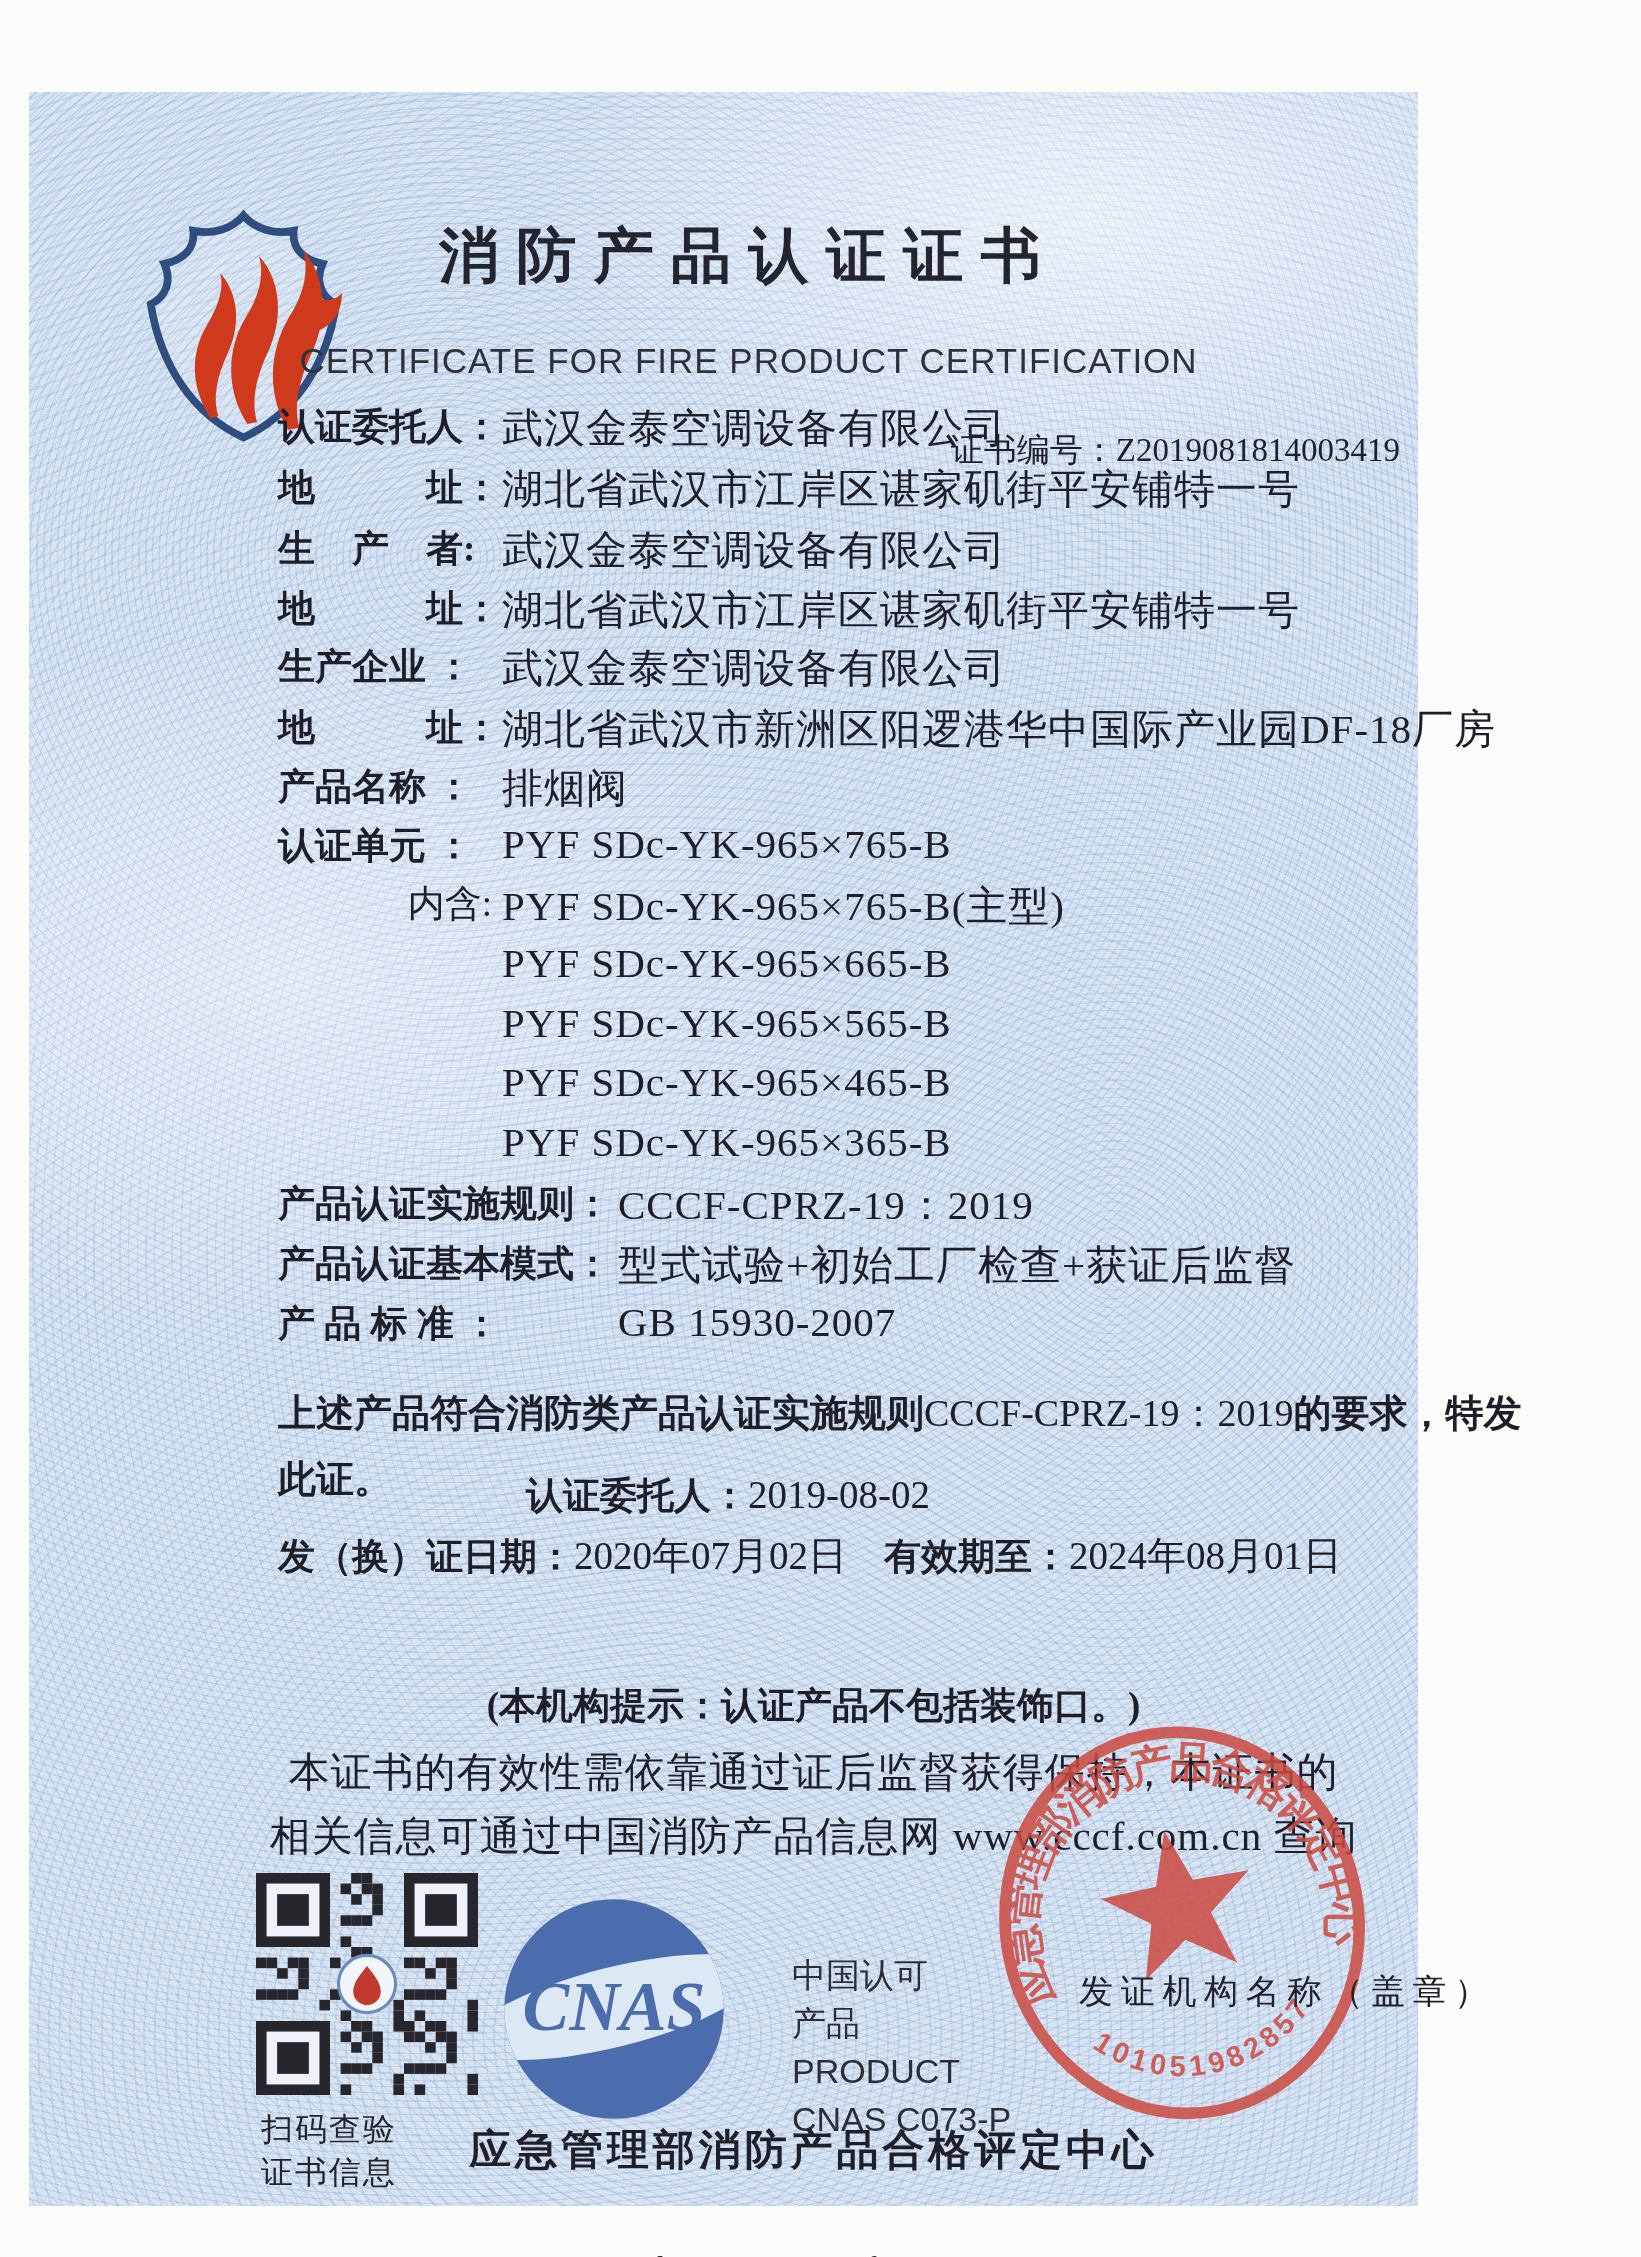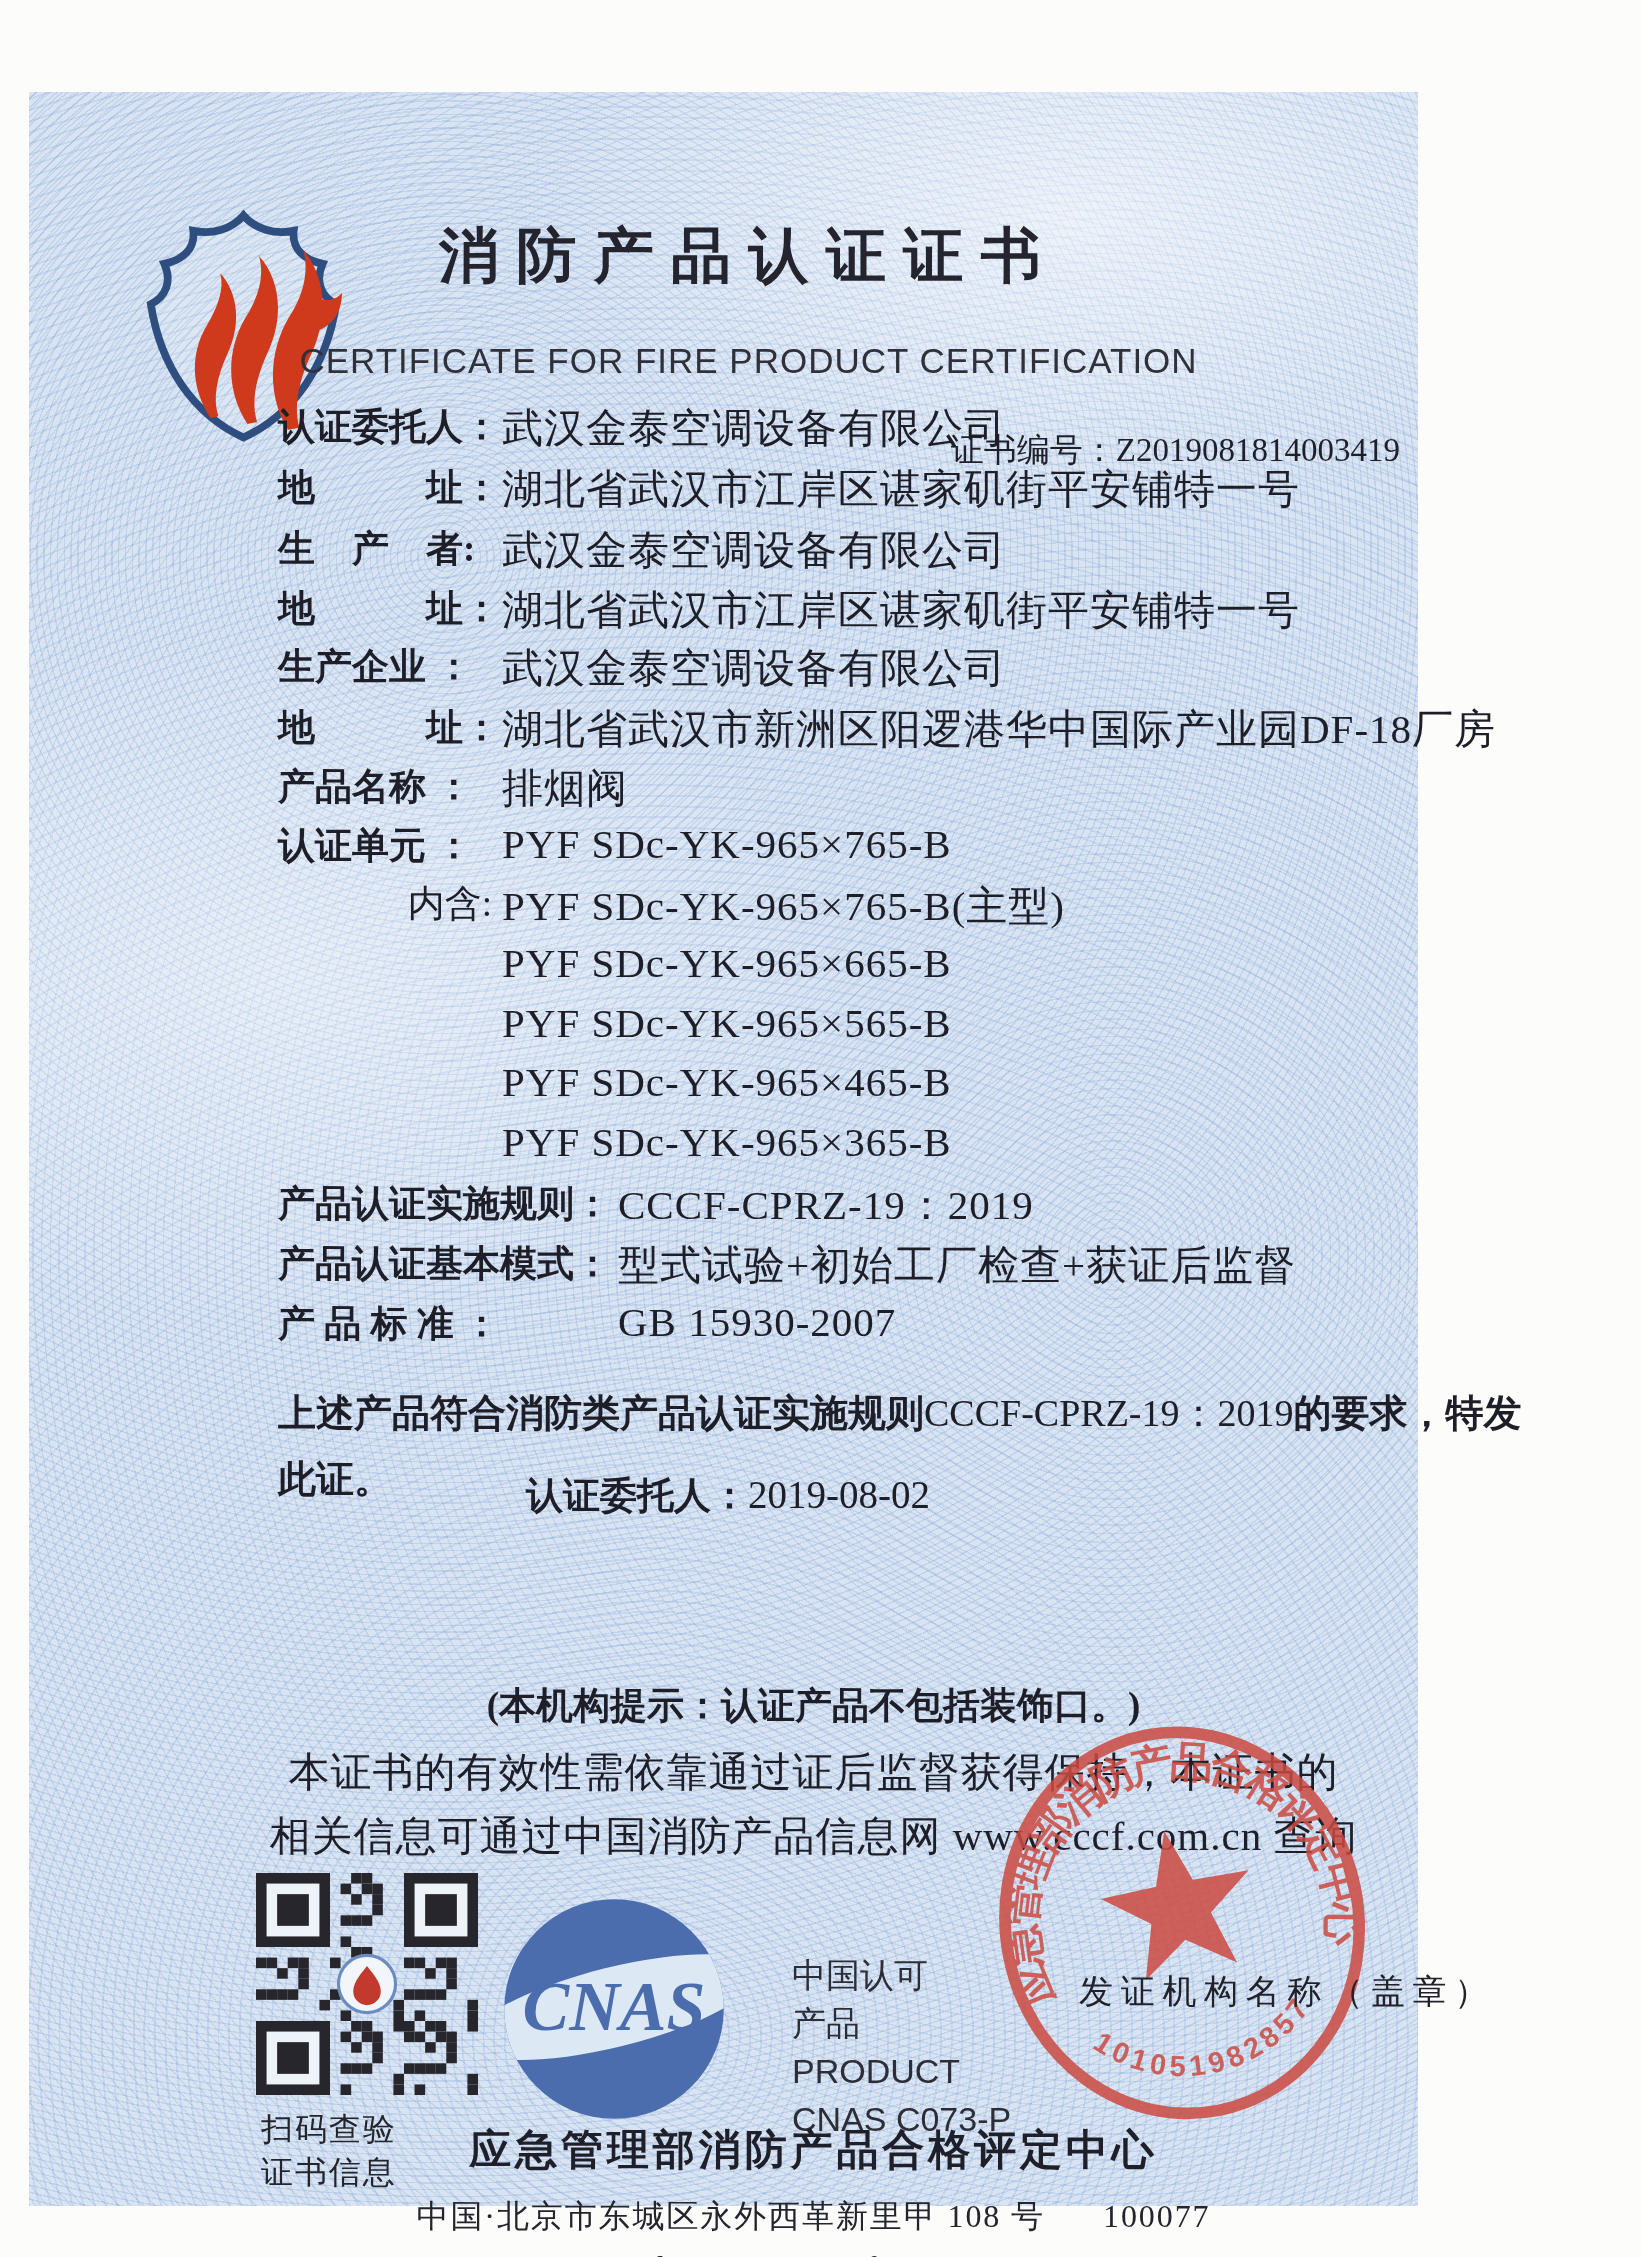--- a/index.html
+++ b/index.html
@@ -125,20 +125,23 @@
   <div class="abs row wide" style="top:1206px">
     <span class="lab">产  品  标  准  ：</span>
     <span class="val">GB 15930-2007</span>
   </div>
 
   <div class="abs stmt" style="top:1264px"><span>上述产品符合消防类产品认证实施规则</span><span class="ltn">CCCF-CPRZ-19：2019</span><span>的要求，特发</span></div>
   <div class="abs stmt" style="top:1330px">此证。</div>
 
   <div class="abs drow" style="left:497px;top:1379px">
     <span class="dl">认证委托人：</span><span>2019-08-02</span>
+  </div>
+  <div class="abs drow" style="left:249px;top:1437px">
+    <span class="dl">发（换）证日期：</span><span>2020年07月02日</span><span class="gap2"></span><span class="dl">有效期至：</span><span>2024年08月01日</span>
   </div>
   <div class="abs center-line note">(本机构提示：认证产品不包括装饰口。)</div>
 
   <div class="abs center-line maintain" style="top:1653px">本证书的有效性需依靠通过证后监督获得保持，本证书的</div>
   <div class="abs center-line maintain" style="top:1717px">相关信息可通过中国消防产品信息网 www.cccf.com.cn 查询</div>
 
   <svg class="abs" style="left:227px;top:1781px" width="222" height="222" viewBox="0 0 210 210">
     <g>
         <rect x="0" y="0" width="70" height="70" fill="#26262c"></rect>
         <rect x="10" y="10" width="50" height="50" fill="#eef3fa"></rect>
@@ -260,17 +263,16 @@
         <textPath href="#sealArcTop" startOffset="0" textLength="582">应急管理部消防产品合格评定中心</textPath>
       </text>
       <text font-size="30" fill="#cc4a40" font-weight="bold" letter-spacing="5" font-family="Liberation Sans, sans-serif">
         <textPath href="#sealArcBot" startOffset="18">101051982857</textPath>
       </text>
     </svg>
   </div>
   <div class="abs seal-cap">发证机构名称（盖章）</div>
 
   <div class="abs center-line footer-org">应急管理部消防产品合格评定中心</div>
-  <div class="abs center-line footer-addr"><span>中国·北京市东城区永外西革新里甲 108 号</span><span class="gap"></span><span>100077</span></div>
   <div class="abs center-line footer-url">http://www.cccf.net.cn</div>
 
 </div>
 
 
 </body></html>

